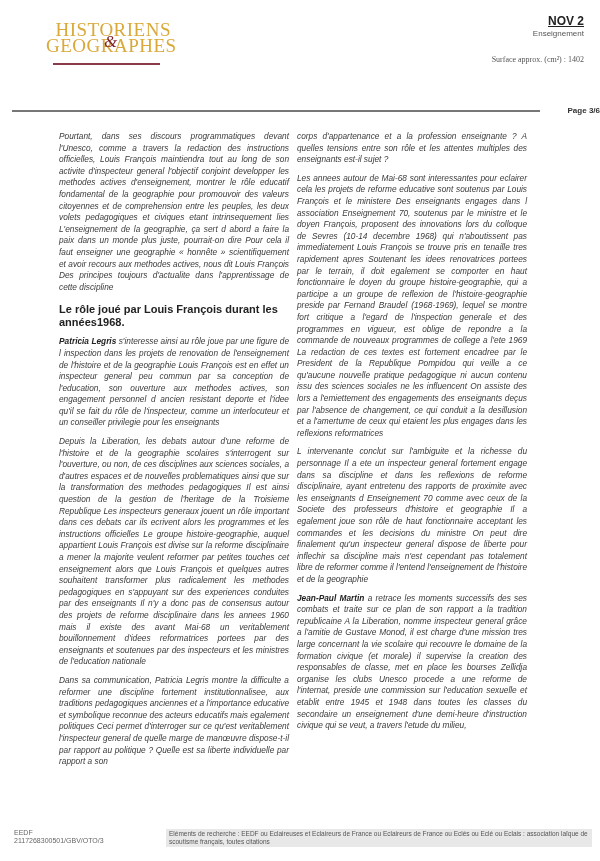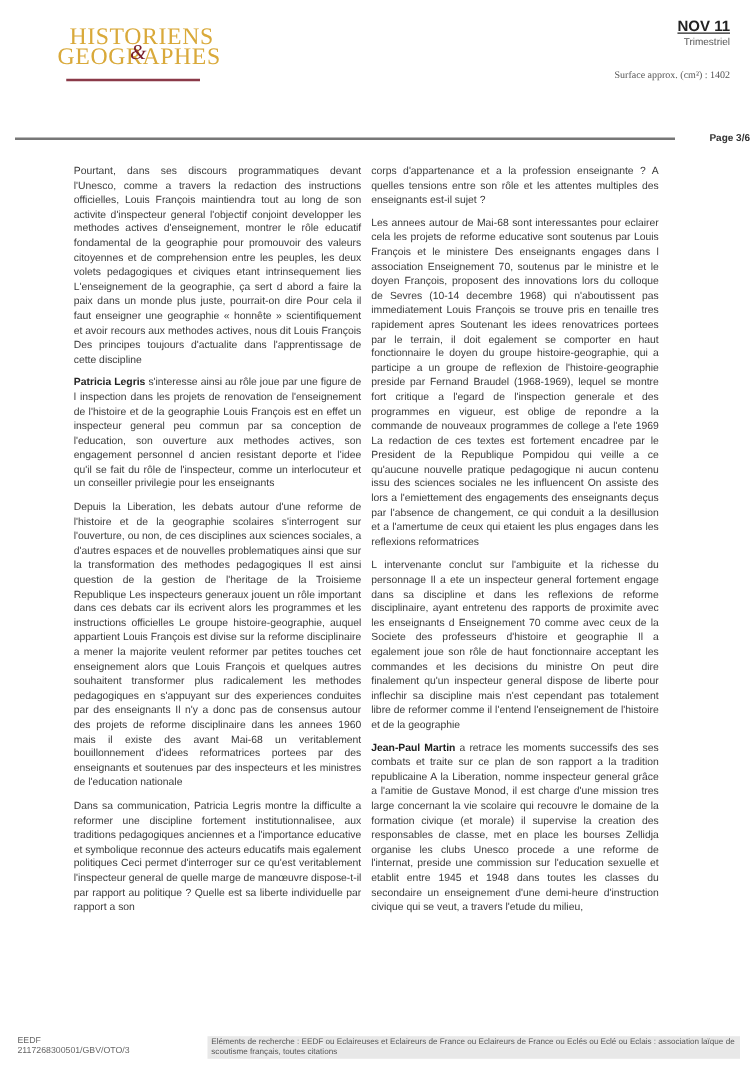--- a/index.html
+++ b/index.html
@@ -10,47 +10,48 @@
   .logo .rule { position:absolute; left:7px; top:41px; width:107px; height:2px; background:#8a3a48; }
   .hdr-right { position:absolute; right:16px; top:14px; text-align:right; }
   .hdr-date { font-size:12px; font-weight:bold; text-decoration:underline; color:#222; line-height:14px; }
   .hdr-freq { font-size:8px; color:#555; line-height:11px; }
   .hdr-surface { position:absolute; right:16px; top:55px; font-size:8px; color:#555;font-family:Liberation Serif, serif; }
   .page-rule { position:absolute; left:12px; top:110px; width:528px; height:2px; background:#777; }
   .page-num { position:absolute; right:0; top:106px; font-size:8px; font-weight:bold; color:#333; }
   .col { position:absolute; top:131px; width:230px; font-size:8.3px; line-height:11.6px; color:#3a3a3a; text-align:justify; }
   .col.left { left:59px; }
   .col.right { left:297px; }
-  .col p { margin:0 0 7px 0; }
+  .col p { margin:0 0 7px 0;font-style:italic; }
   .col h2 { font-size:11px; font-weight:bold; color:#222; margin:10px 0 7px 0; line-height:13px; text-align:left; }
   .col b { color:#222; }
   .foot-left { position:absolute; left:14px; top:829px; font-size:7px; color:#666; line-height:8px; }
   .foot-box { position:absolute; left:166px; top:829px; width:420px; background:#e8e8e8; font-size:6.5px; color:#555; line-height:8px; padding:1px 3px; }
 </style>
 </head>
 <body>
 
 <div class="logo">
   <span class="l1">HISTORIENS</span>
   <span class="amp">&amp;</span>
   <span class="l2">GEOGRAPHES</span>
   <div class="rule"></div>
 </div>
 
 <div class="hdr-right">
-  <div class="hdr-date">NOV 11</div>
-  <div class="hdr-freq">Trimestriel</div>
+  <div class="hdr-date">NOV 2</div>
+  <div class="hdr-freq">Enseignement</div>
 </div>
 <div class="hdr-surface">Surface approx. (cm²) : 1402</div>
 
 <div class="page-rule"></div>
 <div class="page-num">Page 3/6</div>
 
 <div class="col left">
   <p>Pourtant, dans ses discours programmatiques devant l'Unesco, comme a travers la redaction des instructions officielles, Louis François maintiendra tout au long de son activite d'inspecteur general l'objectif conjoint developper les methodes actives d'enseignement, montrer le rôle educatif fondamental de la geographie pour promouvoir des valeurs citoyennes et de comprehension entre les peuples, les deux volets pedagogiques et civiques etant intrinsequement lies L'enseignement de la geographie, ça sert d abord a faire la paix dans un monde plus juste, pourrait-on dire Pour cela il faut enseigner une geographie « honnête » scientifiquement et avoir recours aux methodes actives, nous dit Louis François Des principes toujours d'actualite dans l'apprentissage de cette discipline</p>
+  <h2>Le rôle joué par Louis François durant les années1968.</h2>
   <p><b>Patricia Legris</b><span> s'interesse ainsi au rôle joue par une figure de l inspection dans les projets de renovation de l'enseignement de l'histoire et de la geographie Louis François est en effet un inspecteur general peu commun par sa conception de l'education, son ouverture aux methodes actives, son engagement personnel d ancien resistant deporte et l'idee qu'il se fait du rôle de l'inspecteur, comme un interlocuteur et un conseiller privilegie pour les enseignants</span></p>
   <p>Depuis la Liberation, les debats autour d'une reforme de l'histoire et de la geographie scolaires s'interrogent sur l'ouverture, ou non, de ces disciplines aux sciences sociales, a d'autres espaces et de nouvelles problematiques ainsi que sur la transformation des methodes pedagogiques Il est ainsi question de la gestion de l'heritage de la Troisieme Republique Les inspecteurs generaux jouent un rôle important dans ces debats car ils ecrivent alors les programmes et les instructions officielles Le groupe histoire-geographie, auquel appartient Louis François est divise sur la reforme disciplinaire a mener la majorite veulent reformer par petites touches cet enseignement alors que Louis François et quelques autres souhaitent transformer plus radicalement les methodes pedagogiques en s'appuyant sur des experiences conduites par des enseignants Il n'y a donc pas de consensus autour des projets de reforme disciplinaire dans les annees 1960 mais il existe des avant Mai-68 un veritablement bouillonnement d'idees reformatrices portees par des enseignants et soutenues par des inspecteurs et les ministres de l'education nationale</p>
   <p>Dans sa communication, Patricia Legris montre la difficulte a reformer une discipline fortement institutionnalisee, aux traditions pedagogiques anciennes et a l'importance educative et symbolique reconnue des acteurs educatifs mais egalement politiques Ceci permet d'interroger sur ce qu'est veritablement l'inspecteur general de quelle marge de manœuvre dispose-t-il par rapport au politique ? Quelle est sa liberte individuelle par rapport a son</p>
 </div>
 
 <div class="col right">
   <p>corps d'appartenance et a la profession enseignante ? A quelles tensions entre son rôle et les attentes multiples des enseignants est-il sujet ?</p>
   <p>Les annees autour de Mai-68 sont interessantes pour eclairer cela les projets de reforme educative sont soutenus par Louis François et le ministere Des enseignants engages dans l association Enseignement 70, soutenus par le ministre et le doyen François, proposent des innovations lors du colloque de Sevres (10-14 decembre 1968) qui n'aboutissent pas immediatement Louis François se trouve pris en tenaille tres rapidement apres Soutenant les idees renovatrices portees par le terrain, il doit egalement se comporter en haut fonctionnaire le doyen du groupe histoire-geographie, qui a participe a un groupe de reflexion de l'histoire-geographie preside par Fernand Braudel (1968-1969), lequel se montre fort critique a l'egard de l'inspection generale et des programmes en vigueur, est oblige de repondre a la commande de nouveaux programmes de college a l'ete 1969 La redaction de ces textes est fortement encadree par le President de la Republique Pompidou qui veille a ce qu'aucune nouvelle pratique pedagogique ni aucun contenu issu des sciences sociales ne les influencent On assiste des lors a l'emiettement des engagements des enseignants deçus par l'absence de changement, ce qui conduit a la desillusion et a l'amertume de ceux qui etaient les plus engages dans les reflexions reformatrices</p>
   <p>L intervenante conclut sur l'ambiguite et la richesse du personnage Il a ete un inspecteur general fortement engage dans sa discipline et dans les reflexions de reforme disciplinaire, ayant entretenu des rapports de proximite avec les enseignants d Enseignement 70 comme avec ceux de la Societe des professeurs d'histoire et geographie Il a egalement joue son rôle de haut fonctionnaire acceptant les commandes et les decisions du ministre On peut dire finalement qu'un inspecteur general dispose de liberte pour inflechir sa discipline mais n'est cependant pas totalement libre de reformer comme il l'entend l'enseignement de l'histoire et de la geographie</p>
   <p><b>Jean-Paul Martin</b><span> a retrace les moments successifs des ses combats et traite sur ce plan de son rapport a la tradition republicaine A la Liberation, nomme inspecteur general grâce a l'amitie de Gustave Monod, il est charge d'une mission tres large concernant la vie scolaire qui recouvre le domaine de la formation civique (et morale) il supervise la creation des responsables de classe, met en place les bourses Zellidja organise les clubs Unesco procede a une reforme de l'internat, preside une commission sur l'education sexuelle et etablit entre 1945 et 1948 dans toutes les classes du secondaire un enseignement d'une demi-heure d'instruction civique qui se veut, a travers l'etude du milieu,</span></p>

